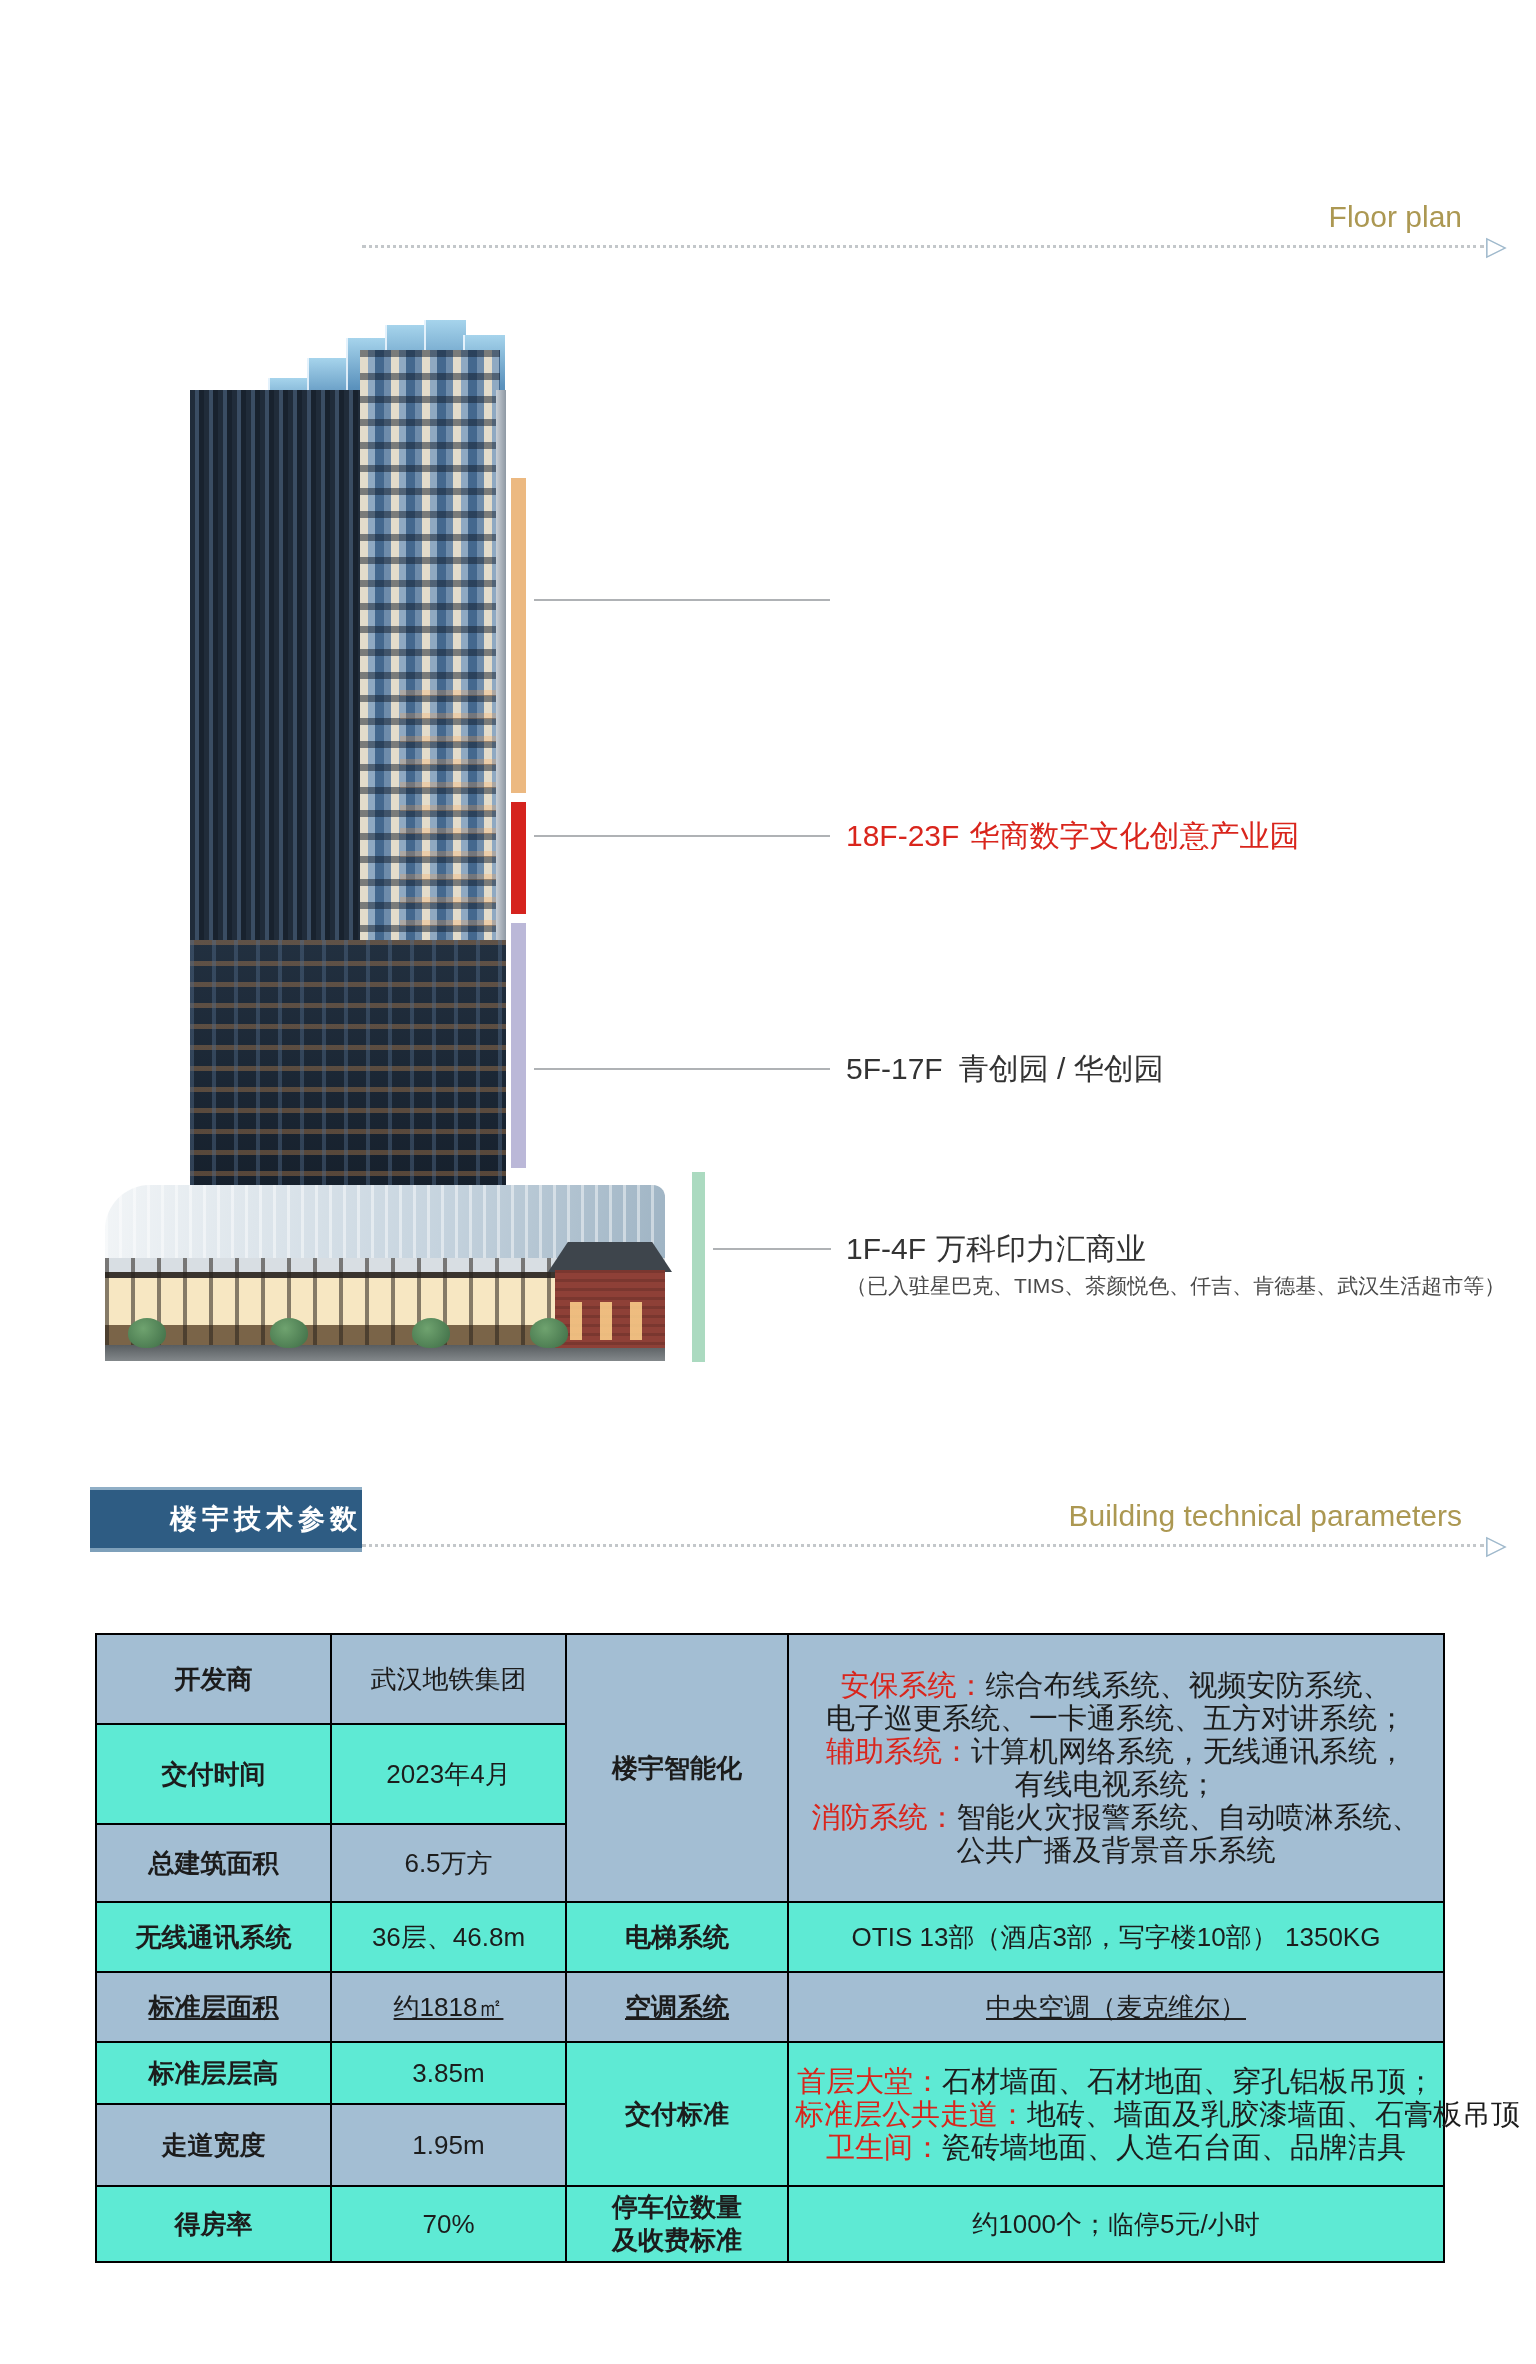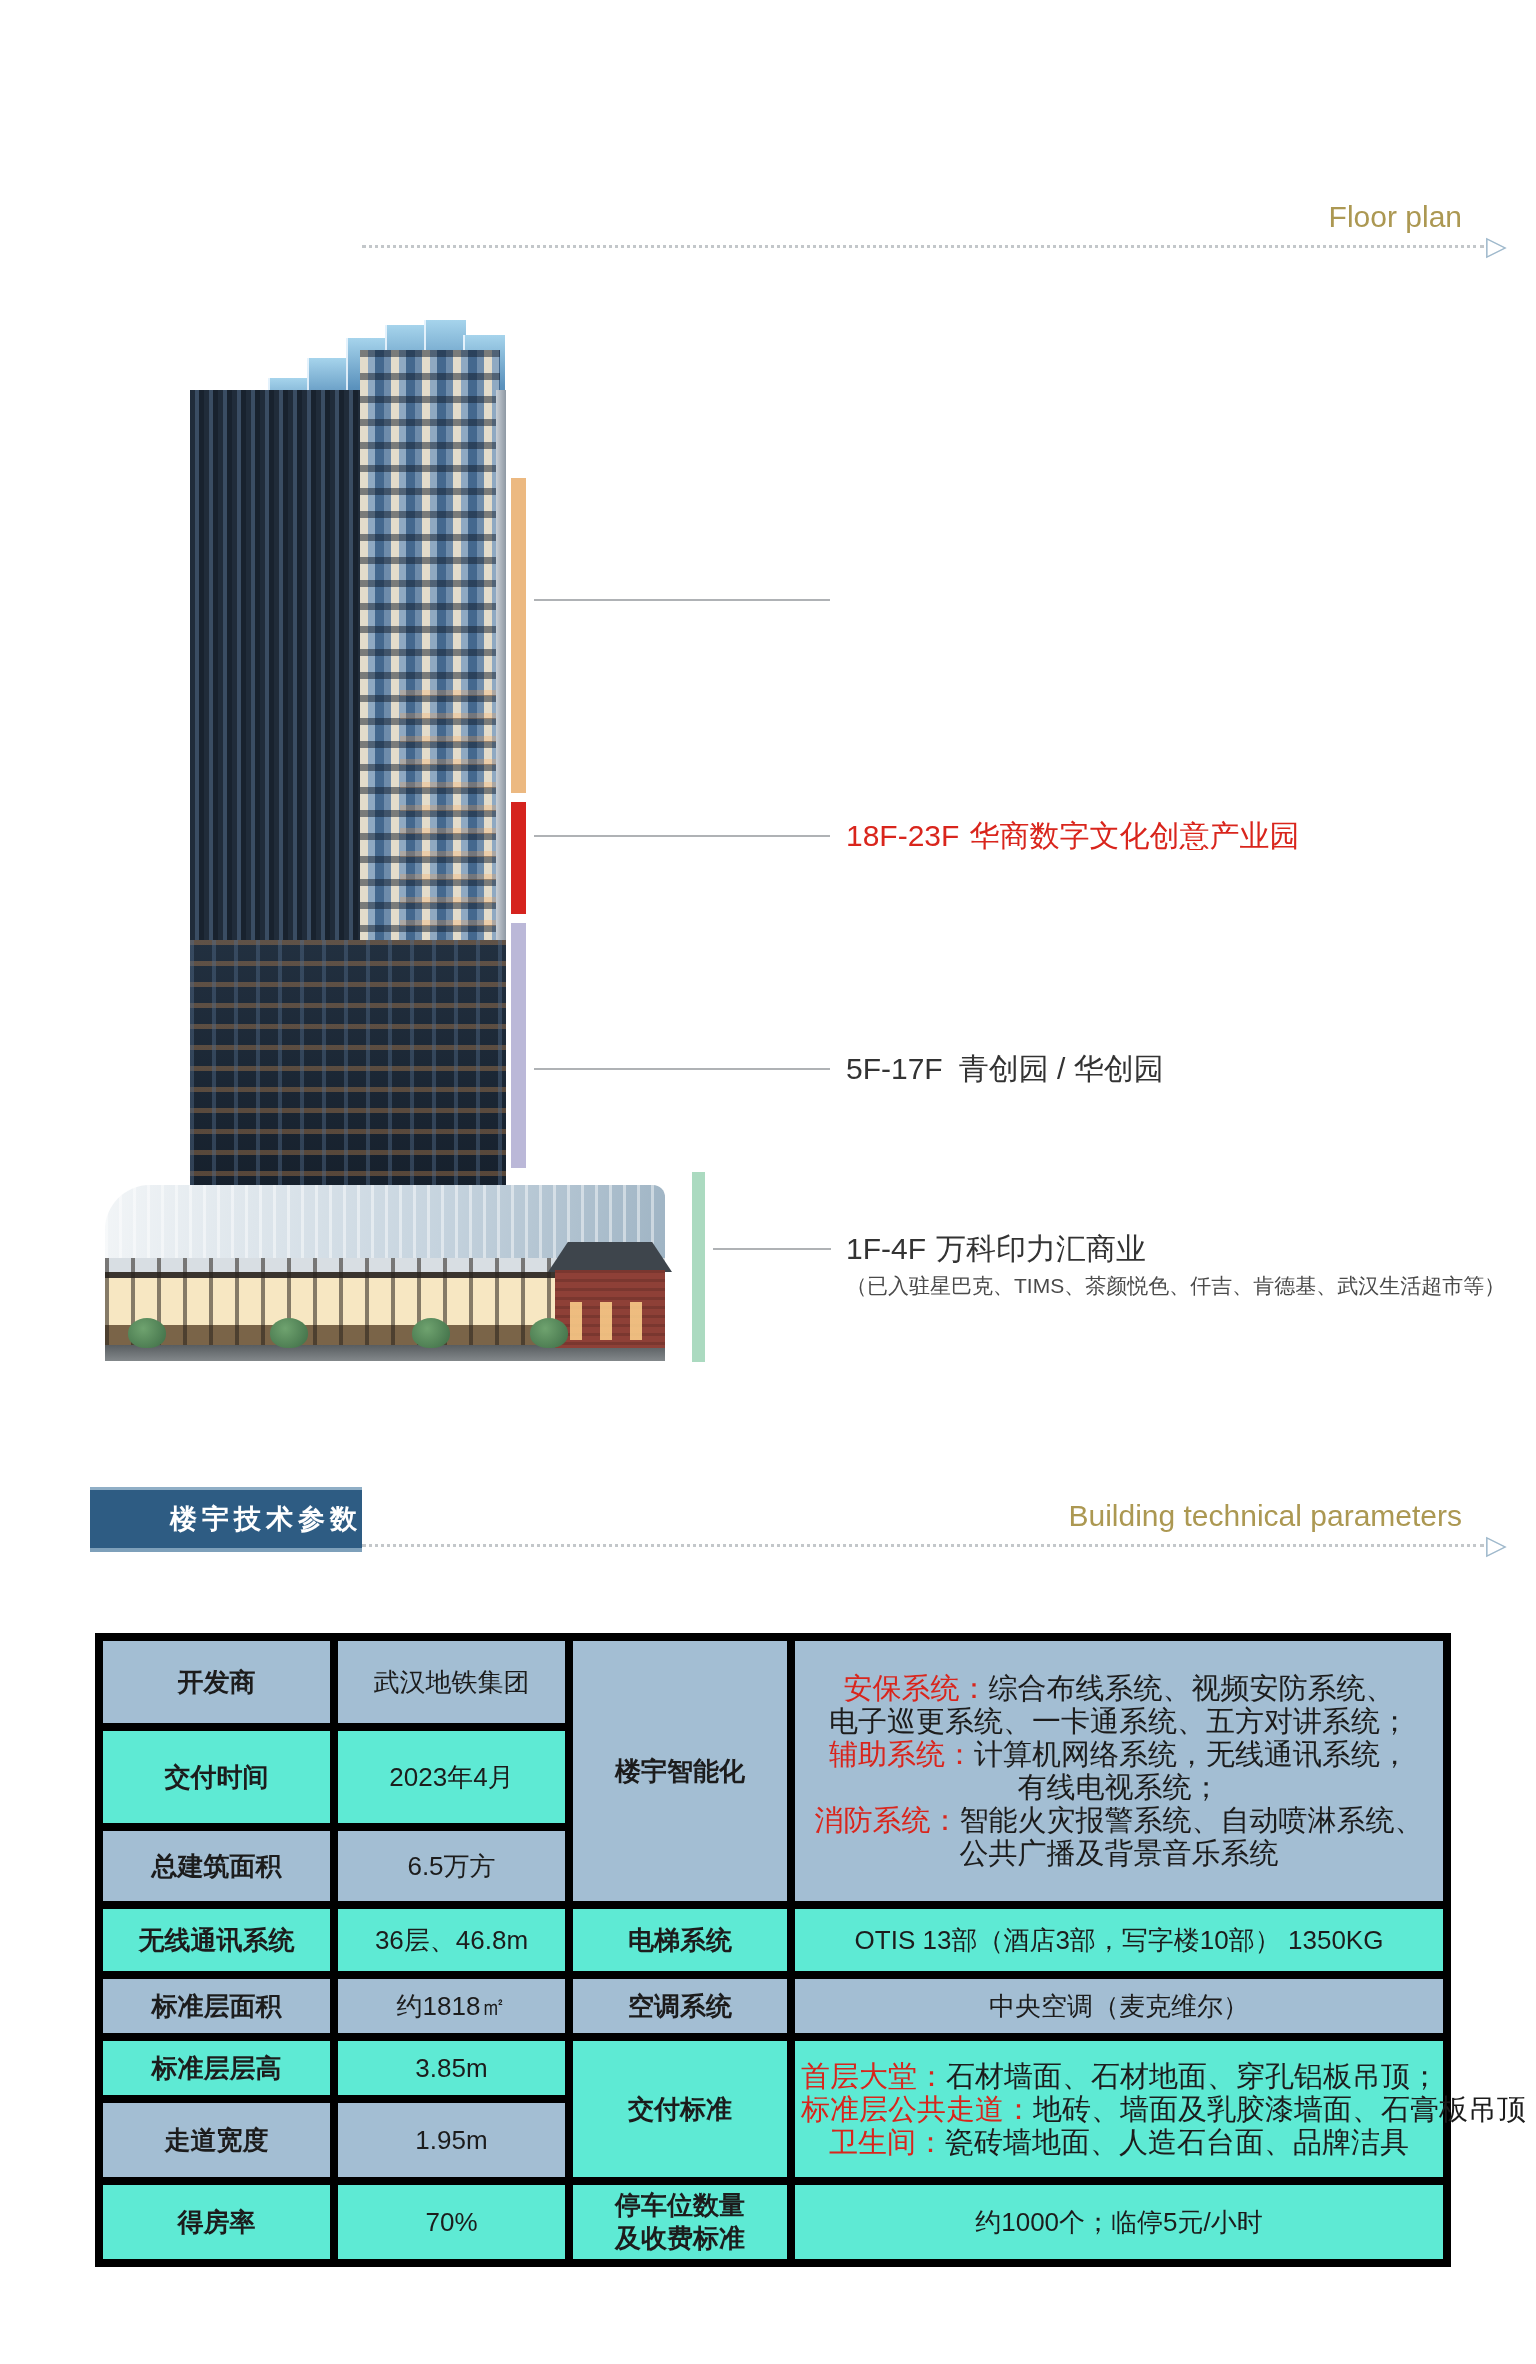--- a/index.html
+++ b/index.html
@@ -69,33 +69,33 @@
   .zbar{position:absolute;width:15px;}
   .conn{position:absolute;height:0;border-top:2px solid #AFB2B5;}
   .ann{position:absolute;left:846px;font-size:30px;color:#333;white-space:nowrap;font-weight:400;}
   .ann .lbl{margin-left:16px;}
   .ann.red,.ann.red .lbl{color:#D9251C;}
   .ann-note{position:absolute;left:846px;font-size:21px;color:#4a4a4a;white-space:nowrap;}
 
   
   table.params{position:absolute;left:95px;top:1633px;width:1348px;border-collapse:collapse;table-layout:fixed;
     border:2px solid #9FA6AB;}
-  table.params td{border:8px solid #000000;text-align:center;vertical-align:middle;
+  table.params td{border:2px solid #000000;text-align:center;vertical-align:middle;
     font-size:26px;color:#1c1c1c;padding:4px 6px;}
   td.blue{background:#A3BED3;border-color:#E9EEF2;}
   td.white{background:#5eead4;}
   td.lab{font-weight:700;}
   td.val{font-weight:500;}
   td.bigcell{text-align:left;padding:14px 10px 14px 24px;}
   .line{font-size:29px;line-height:33px;white-space:nowrap;}
   .rhead{color:#D9251C;}
   .plabel{line-height:33px;font-weight:700;}
   col.c1{width:235px;} col.c2{width:235px;} col.c3{width:222px;} col.c4{width:656px;}
   tr.r1{height:90px;} tr.r2{height:100px;} tr.r3{height:78px;}
-  tr.r4{height:70px;} tr.r5{height:62px;} tr.r6{height:62px;}
+  tr.r4{height:70px;} tr.r5{height:70px;text-decoration:underline;} tr.r6{height:62px;}
   tr.r7{height:82px;} tr.r8{height:74px;}
 </style>
 </head>
 <body>
 
 <div class="page">
 
   <div class="gold" style="right:74px;top:200px;">Floor plan</div>
   <div class="dotline" style="left:362px;top:245px;width:1122px;"></div>
   <div class="arrow" style="left:1486px;top:233px;">▷</div>

